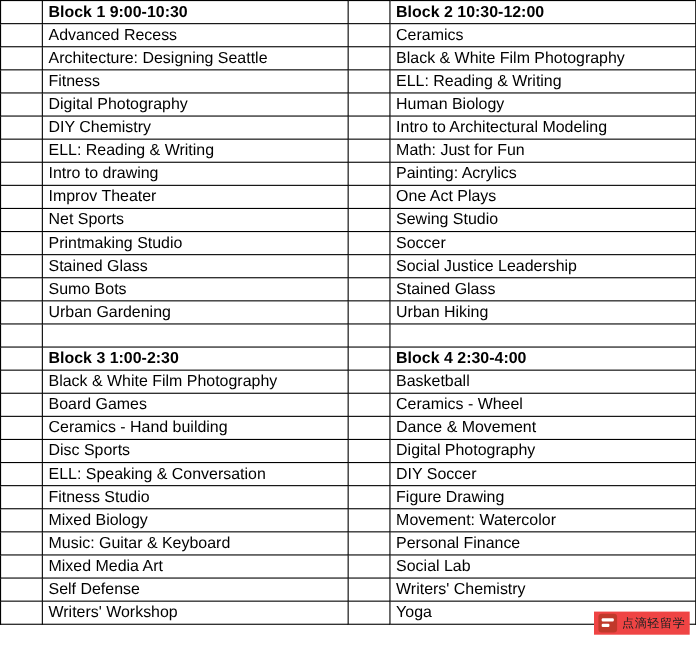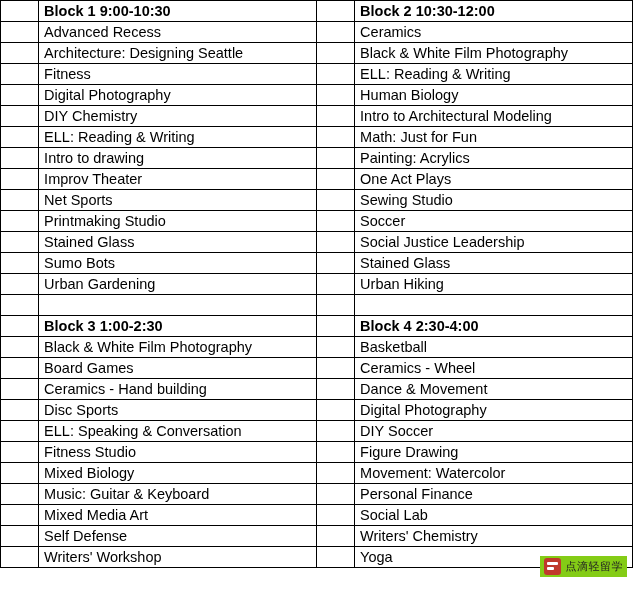--- a/index.html
+++ b/index.html
@@ -50,21 +50,21 @@
     border: 1px solid #000000;
     background: #ffffff;
   }
   .watermark {
     position: absolute;
     right: 6px;
     bottom: 12px;
     display: flex;
     align-items: center;
     gap: 5px;
-    background: #84cc16;
+    background: #ef4444;
     padding: 2px 4px;
   }
   .wm-logo {
     width: 17px;
     height: 17px;
     background: #c0392b;
     border-radius: 3px;
     position: relative;
     flex: none;
   }

